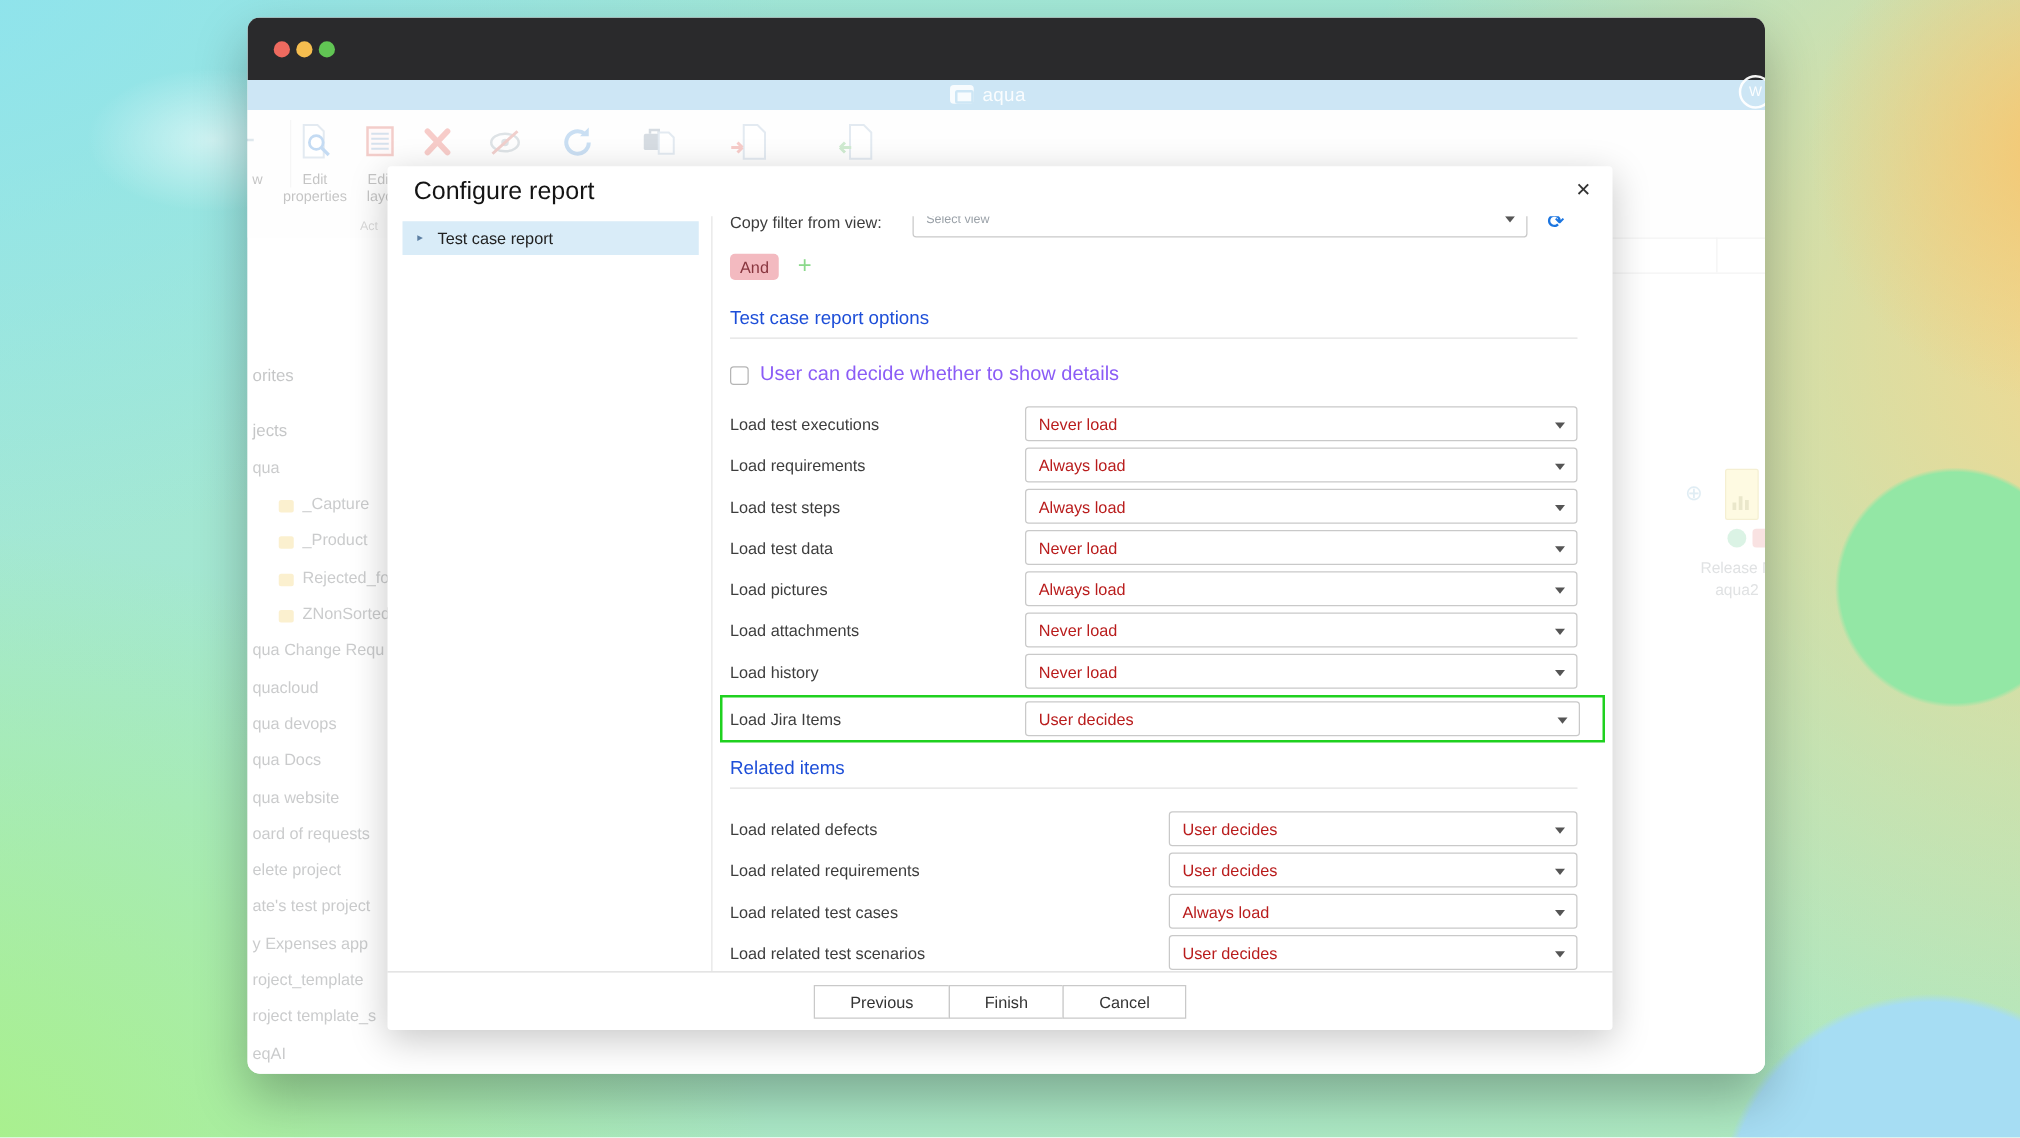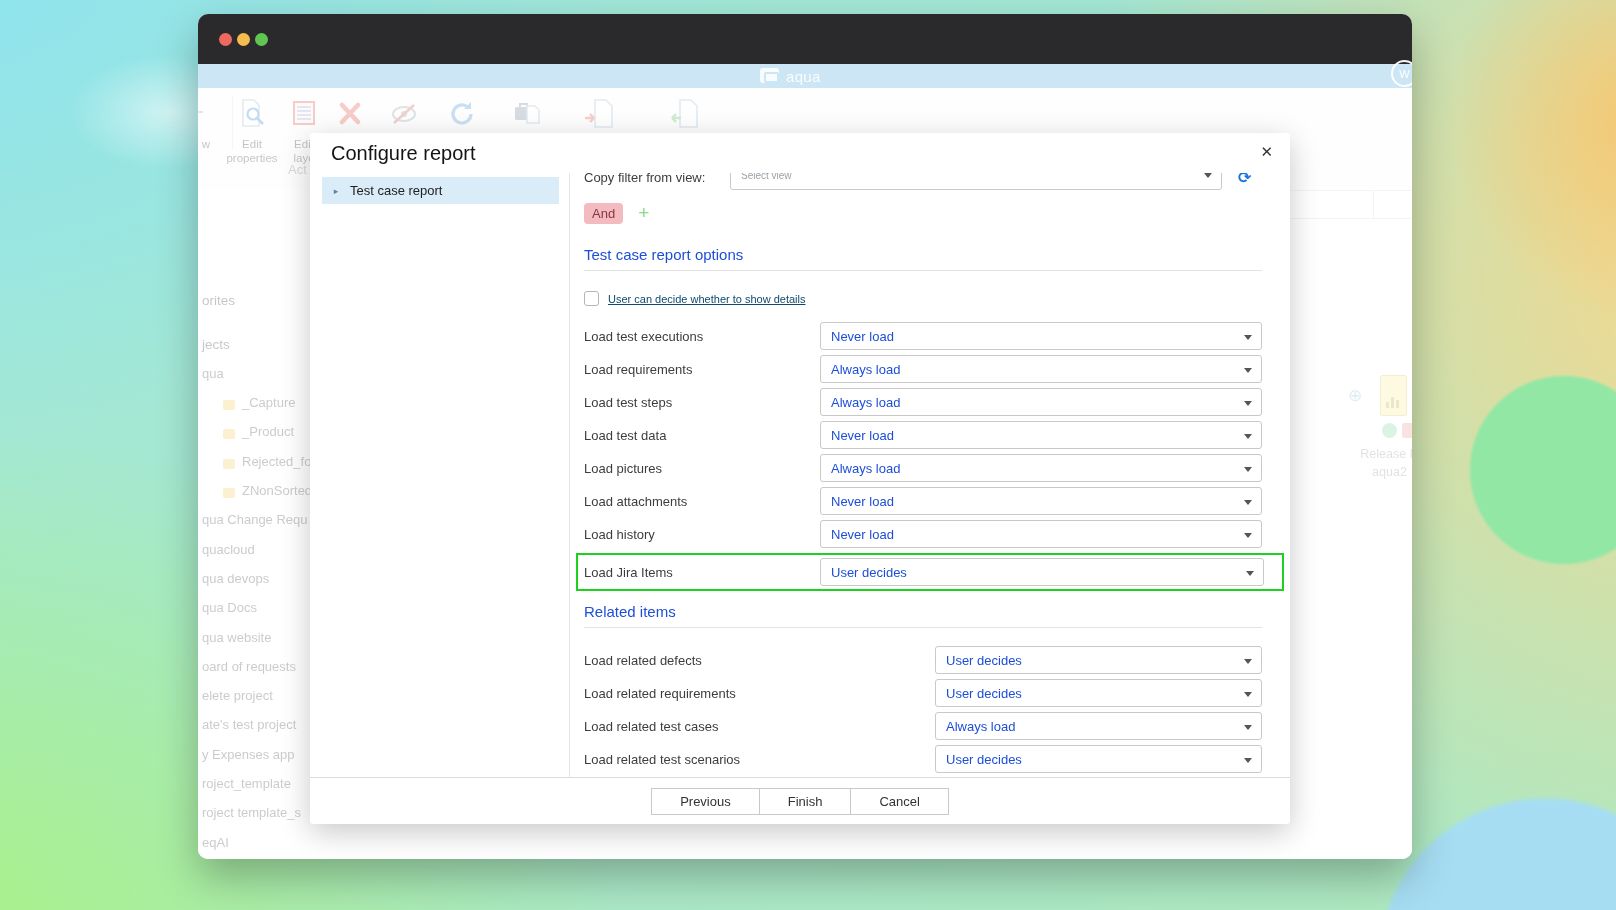--- a/index.html
+++ b/index.html
@@ -39,21 +39,21 @@
     display:flex; align-items:center; justify-content:center; }
 
   .appcontent { position:relative; height:771px; background:#fdfdfd; }
 
   
   .toolbar { position:absolute; left:0; top:0; width:100%; height:102px; background:#fcfcfc; }
   .tbtn { position:absolute; top:10px; text-align:center; cursor:default; }
   .tbtn .ticon { display:block; height:36px; }
   .tbtn .tlabel { display:block; margin-top:3px; font-size:11.5px; color:#4a4a4a; line-height:1.25; }
   .tsep { position:absolute; left:34px; top:8px; width:1px; height:54px; background:#e2e2e2; }
-  .tgroup { position:absolute; left:90px; top:74px; font-size:13px; color:#8a8a8a; }
+  .tgroup { position:absolute; left:90px; top:88px; font-size:10px; color:#8a8a8a; }
 
   
   .side-list { position:absolute; left:4px; top:191px; width:150px; }
   .side-item { height:29.3px; display:flex; align-items:flex-end; font-size:13px; color:#5a5e61;
     white-space:nowrap; }
   .side-item.section { font-size:13.5px; color:#4c5053; }
   .side-item.gap-after { margin-bottom:14px; }
   .side-item.folder { padding-left:21px; }
   .folder-ic { width:12px; height:10px; background:#f2cf6b; border-radius:2px; margin-right:7px;
     flex:none; }
@@ -104,28 +104,28 @@
     color:#88353e; font-size:13px; }
   .add-plus { margin-left:15px; color:#8bd98b; font-size:19px; }
 
   .sec-title { font-size:15px; color:#1d4ed8; }
   .sec-title.first { margin-top:22px; }
   .rule { border-bottom:1px solid #e2e2e2; margin-top:7px; }
 
   .chk-row { margin-top:20px; display:flex; align-items:center; }
   .chkbox { width:15px; height:15px; border:1px solid #b5b5b5; border-radius:3px; background:#fff;
     flex:none; }
-  .chk-label { margin-left:9px; font-size:11px; color:#0c4a6e;text-decoration:underline; }
+  .chk-label { margin-left:9px; font-size:16px; color:#8b5cf6; }
 
   .rows { margin-top:16px; }
   .opt-row { display:flex; align-items:center; height:28px; margin-bottom:5px; }
   .opt-label { width:236px; flex:none; font-size:13px; color:#3d3d3d; }
   .rel .opt-label { width:351px; }
   .opt-select { flex:1; height:28px; border:1px solid #c9c9c9; border-radius:3px; position:relative;
-    display:flex; align-items:center; padding:0 12px 0 10px; font-size:13px; color:#1d4ed8; }
+    display:flex; align-items:center; padding:0 12px 0 10px; font-size:13px; color:#b91c1c; }
   .caret { position:absolute; right:9px; top:12px; width:0; height:0;
     border-left:4px solid transparent; border-right:4px solid transparent;
     border-top:5px solid #555; }
   .hl { border:2px solid #1fd11f; margin:0 -22px 3px -8px; padding:3px 18px 3px 6px; }
   .hl .opt-row { margin-bottom:0; }
 
   .sec2 { margin-top:12px; }
   .rows.rel { margin-top:18px; }
 
   .dlg-footer { height:47px; flex:none; border-top:1px solid #dcdcdc; display:flex;

